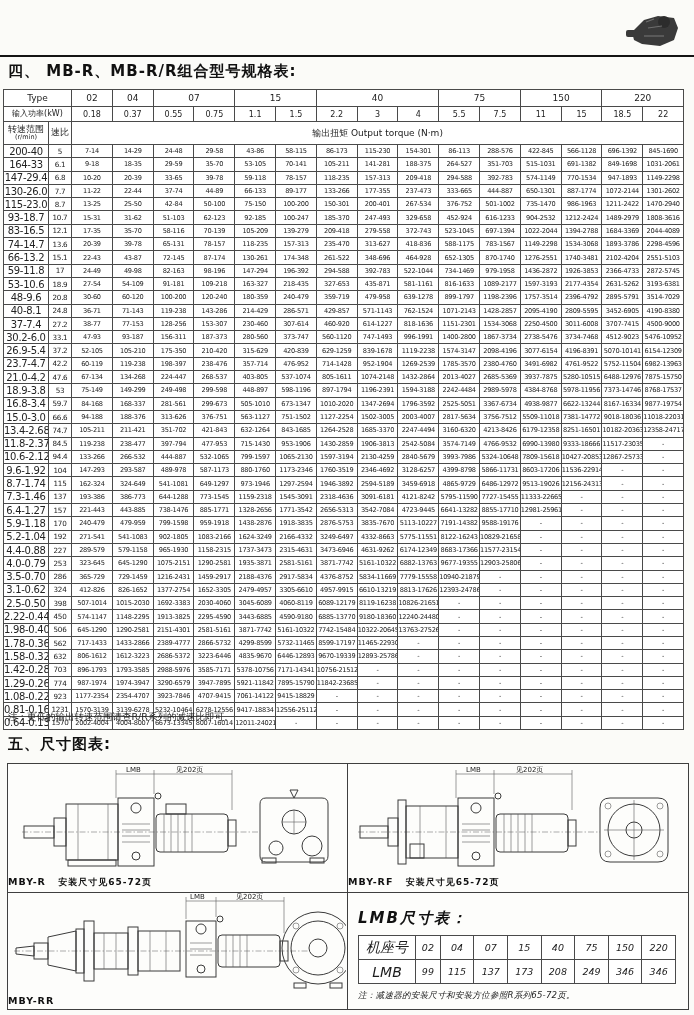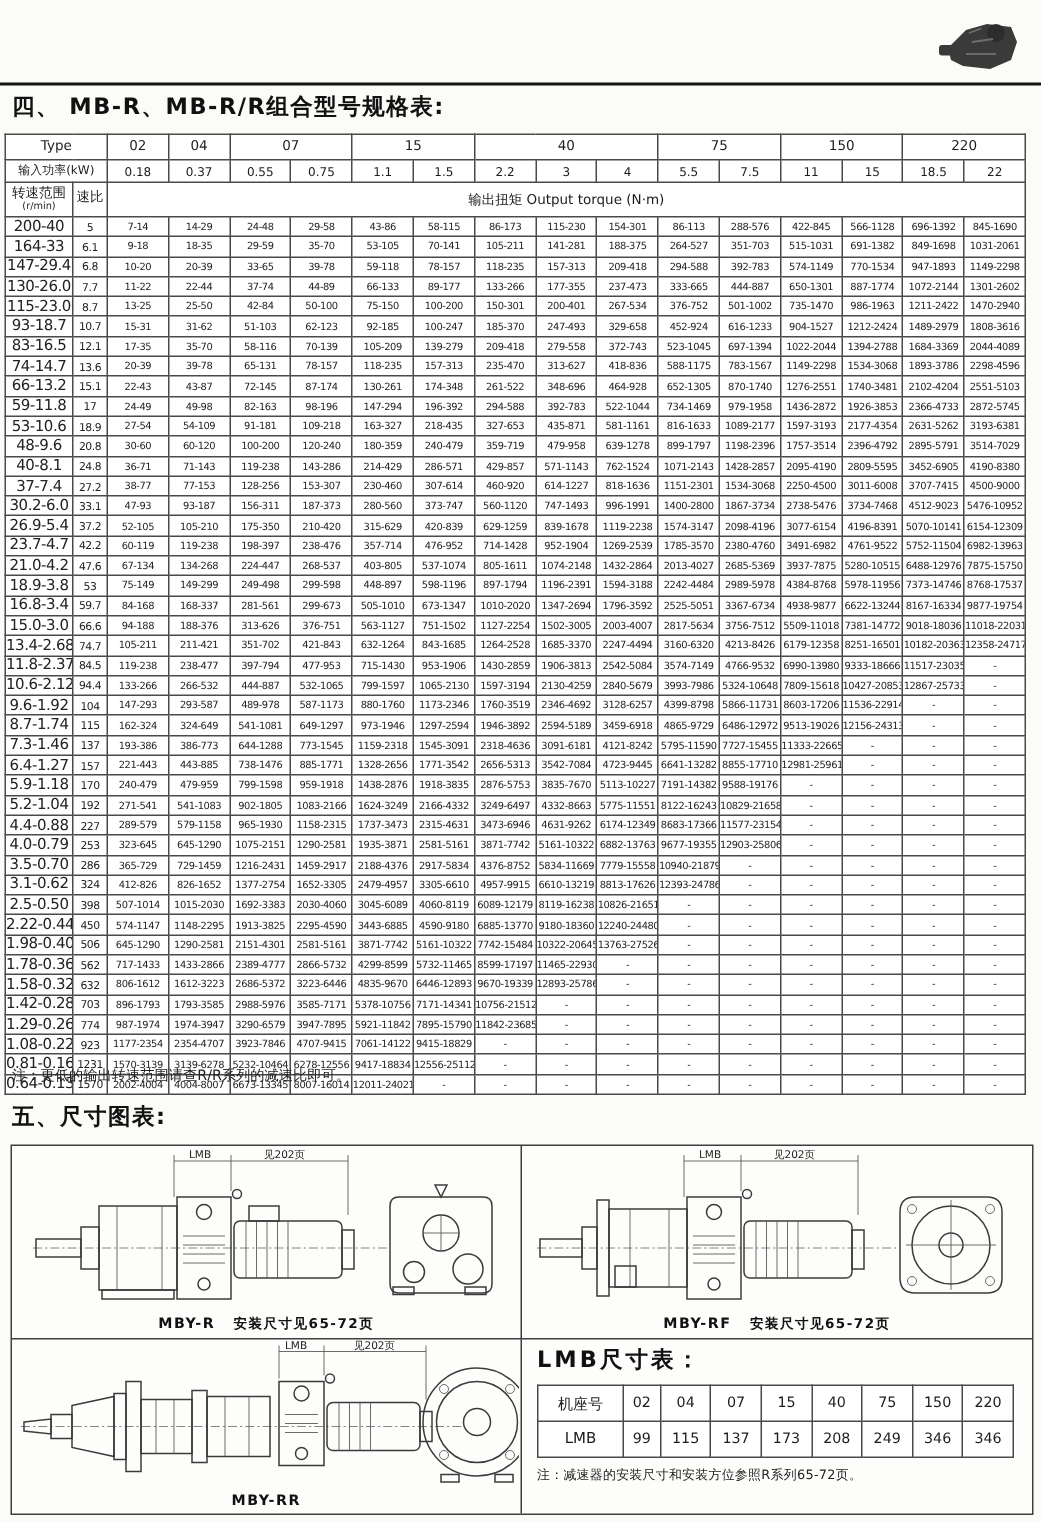--- a/index.html
+++ b/index.html
@@ -38,35 +38,35 @@
     position:absolute;top:763px;left:7px;width:680px;height:245px;
     border:1.5px solid #3f3f3f;background:#fdfdfb;
     display:grid;grid-template-columns:340px 340px;grid-template-rows:129px 116px;
   }
   .panel{position:relative;}
   .panel.tl{border-right:1px solid #3f3f3f;border-bottom:1px solid #3f3f3f;}
   .panel.tr{border-bottom:1px solid #3f3f3f;}
   .panel.bl{border-right:1px solid #3f3f3f;}
   .panel svg{display:block;}
   .caption{
-    position:absolute;left:0;right:0;bottom:3px;text-align:center;
+    position:absolute;left:0;right:0;bottom:3px;text-align:left;
     font-size:9.5px;font-weight:700;color:#111;letter-spacing:1px;
   }
   .caption .cap-text{font-weight:600;font-size:9px;margin-left:8px;}
   .drawing-text{font-size:7px;fill:#222;}
   .draw{stroke:#3b3b3b;fill:none;stroke-width:1;}
   .draw-thin{stroke:#5a5a5a;fill:none;stroke-width:0.6;}
   .centerline{stroke:#777;stroke-width:0.6;stroke-dasharray:6 2 1.5 2;}
 
   
-  .lmb-area{position:absolute;top:4px;left:10px;right:8px;}
+  .lmb-area{position:absolute;top:16px;left:10px;right:8px;font-style:italic;}
   .lmb-title{font-size:15px;font-weight:600;letter-spacing:2px;color:#111;margin-bottom:7px;}
   table.lmb{border-collapse:collapse;width:318px;background:#fff;}
   table.lmb td{border:1px solid #4a4a4a;text-align:center;font-size:9.5px;height:23px;padding:0 2px;}
-  table.lmb td.lab{width:52px;font-size:10px;}
+  table.lmb td.lab{width:52px;font-size:14px;}
   .lmb-note{font-size:8.6px;margin-top:6px;color:#222;letter-spacing:0.2px;}
 </style>
 </head>
 <body>
 
 <svg class="logo" viewBox="0 0 58 46">
   <g fill="#3a3a3a">
     <polygon points="8,26 20,14 34,10 50,12 54,22 50,34 36,40 18,38 10,34"></polygon>
     <rect x="2" y="24" width="10" height="7" rx="2"></rect>
     <circle cx="40" cy="16" r="6" fill="#2c2c2c"></circle>
@@ -245,21 +245,21 @@
           <td>31-62</td>
           <td>51-103</td>
           <td>62-123</td>
           <td>92-185</td>
           <td>100-247</td>
           <td>185-370</td>
           <td>247-493</td>
           <td>329-658</td>
           <td>452-924</td>
           <td>616-1233</td>
-          <td>904-1527</td>
+          <td>904-2532</td>
           <td>1212-2424</td>
           <td>1489-2979</td>
           <td>1808-3616</td>
         </tr>
         <tr>
           <td class="speed">83-16.5</td>
           <td class="ratio">12.1</td>
           <td>17-35</td>
           <td>35-70</td>
           <td>58-116</td>

